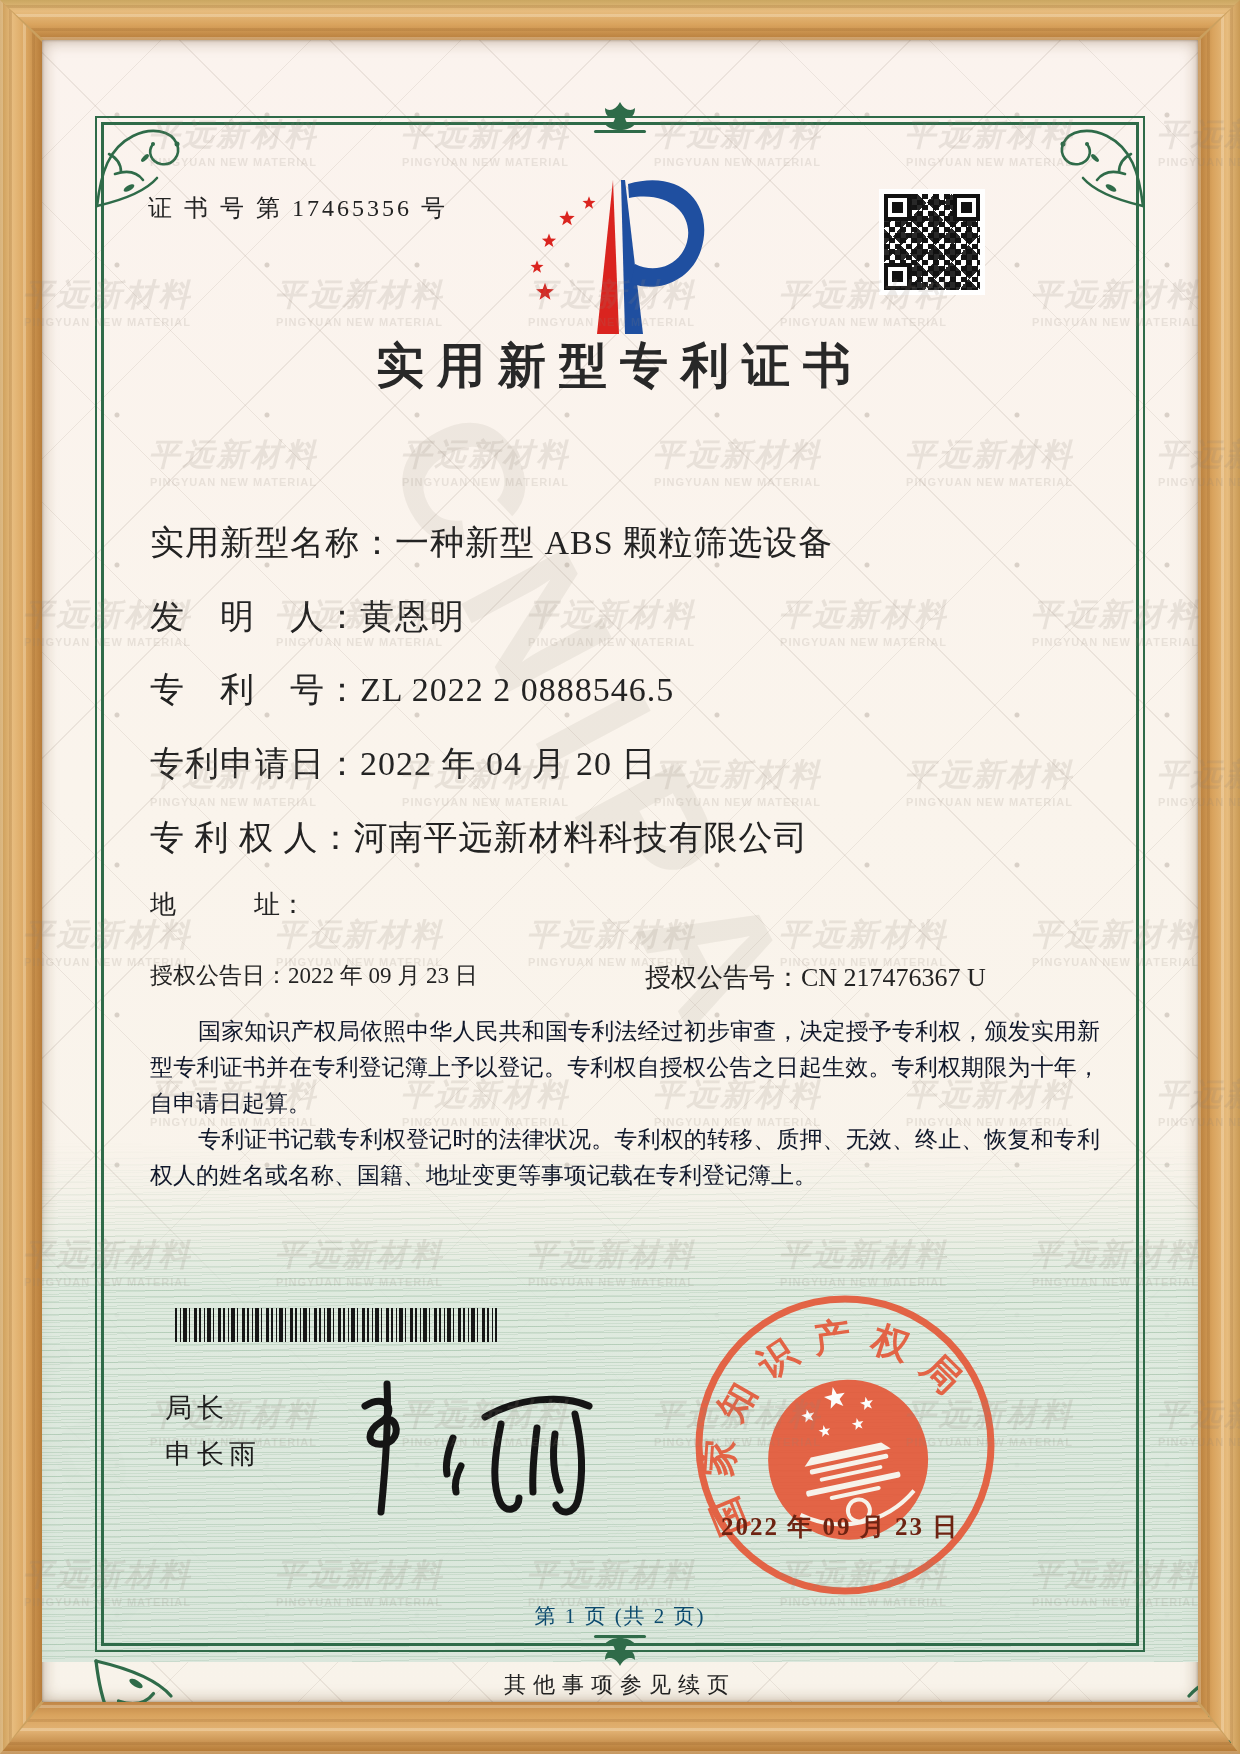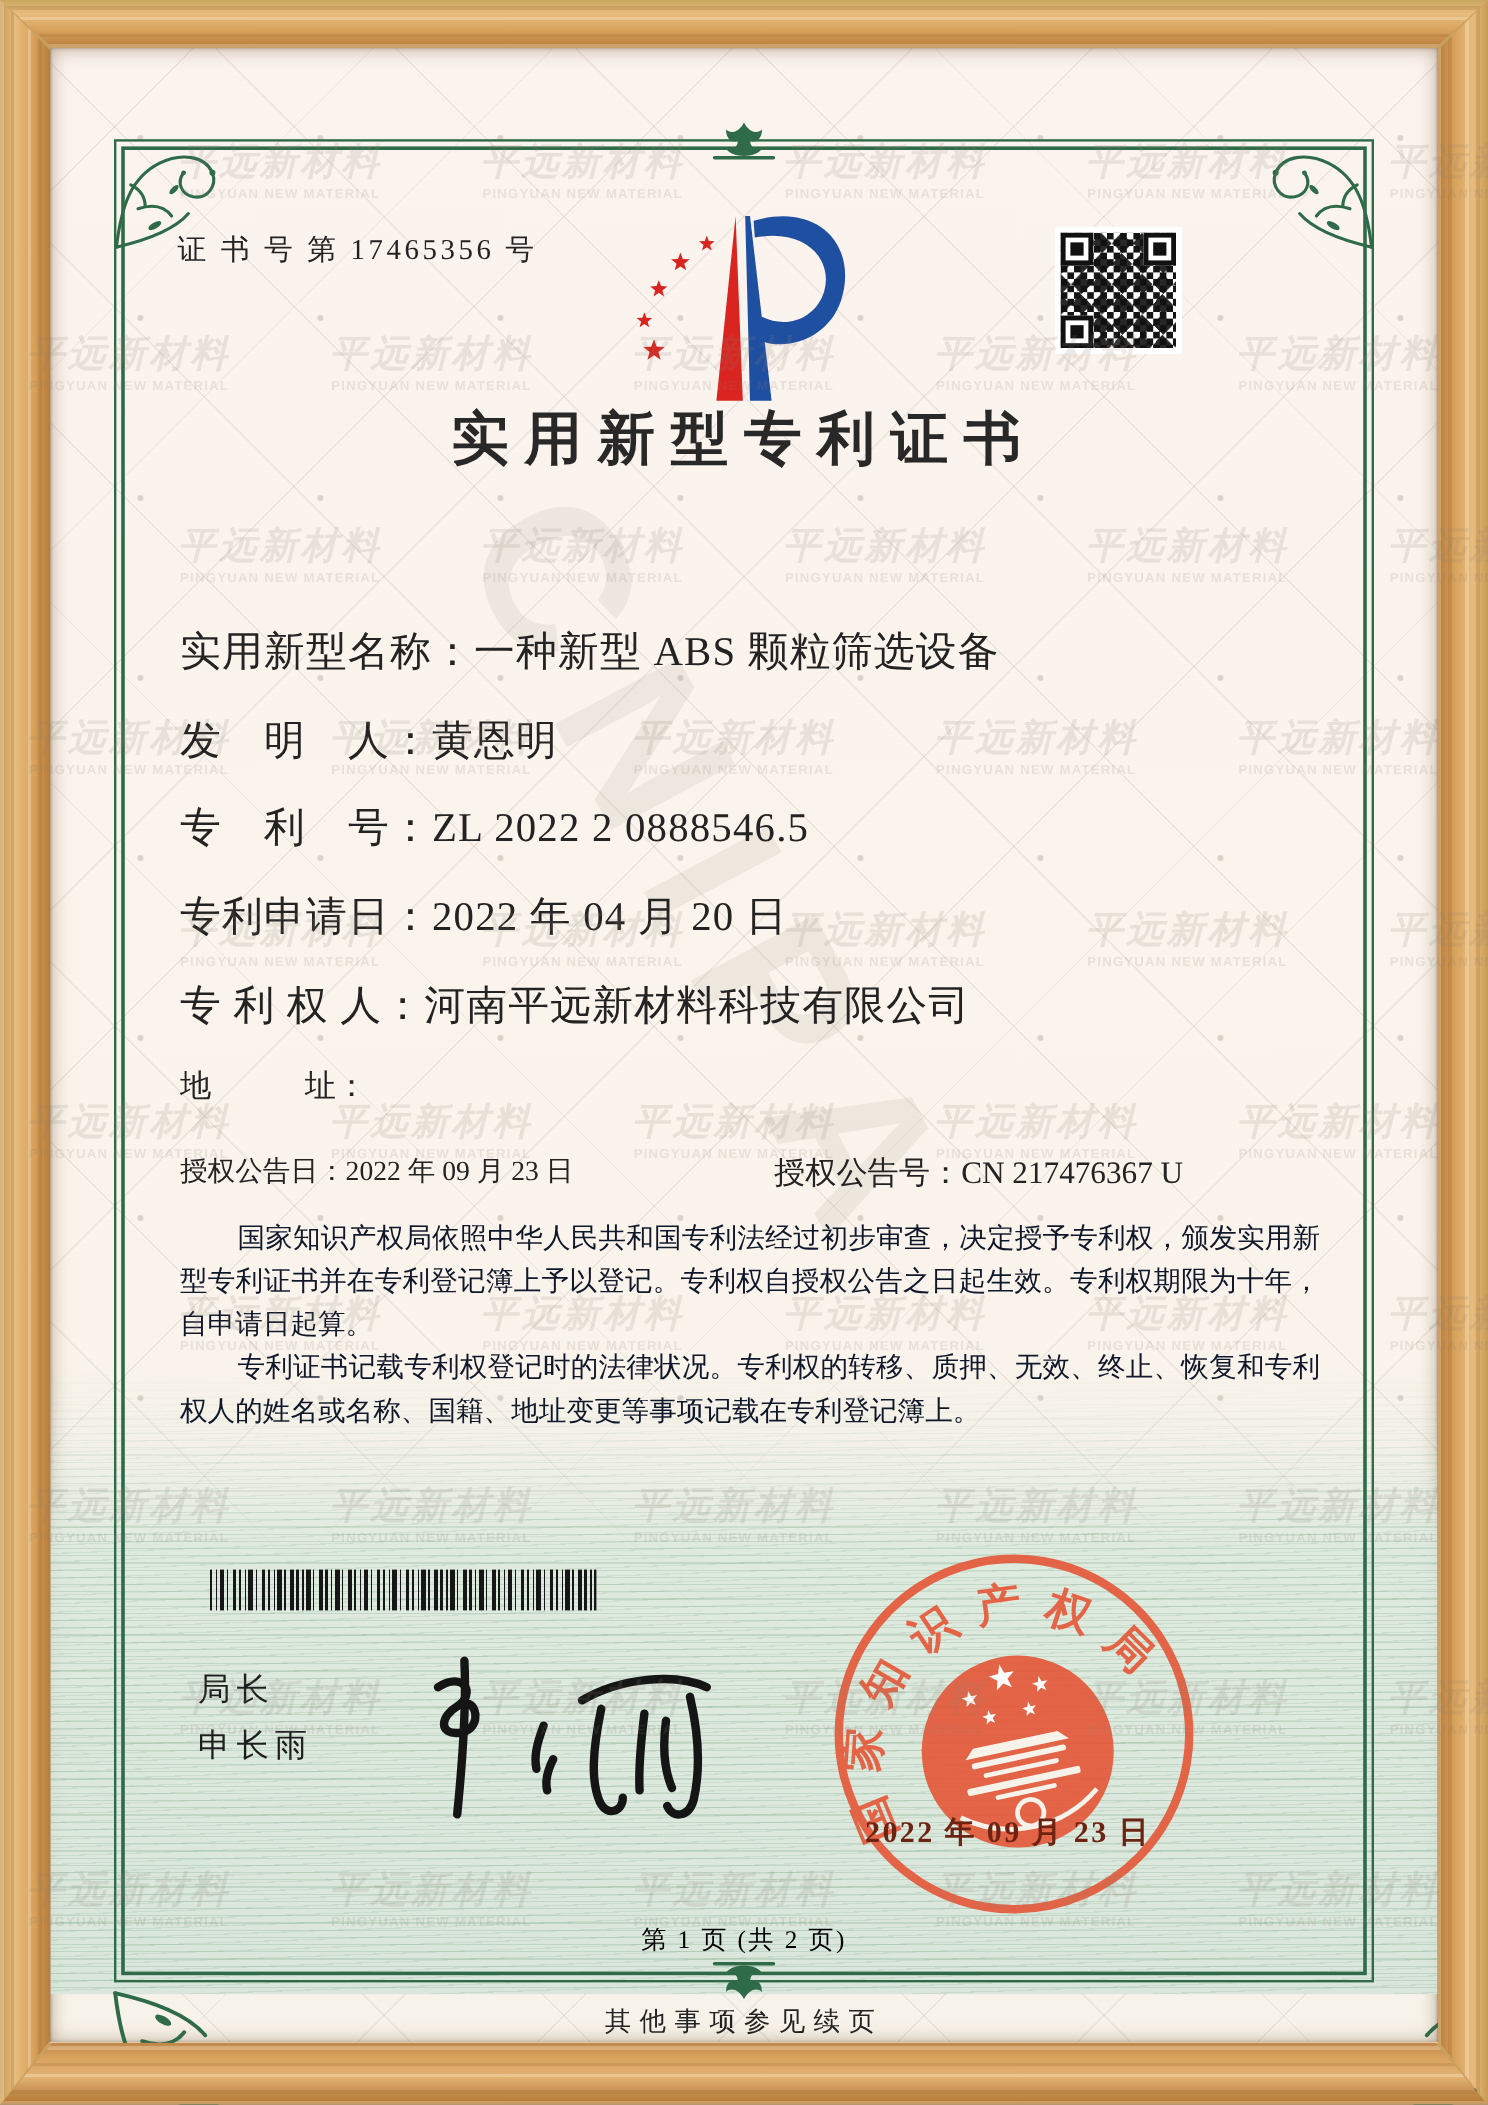--- a/index.html
+++ b/index.html
@@ -83,21 +83,21 @@
   .barcode{left:175px;top:1308px;width:322px;height:34px;
     background:repeating-linear-gradient(90deg,
       #161616 0 2px,rgba(0,0,0,0) 2px 5px,
       #161616 5px 6px,rgba(0,0,0,0) 6px 8px,
       #161616 8px 12px,rgba(0,0,0,0) 12px 14px,
       #161616 14px 15px,rgba(0,0,0,0) 15px 19px,
       #161616 19px 22px,rgba(0,0,0,0) 22px 24px);}
   .director-title{left:165px;top:1390px;font-size:27px;letter-spacing:5px;font-family:"Liberation Sans","DejaVu Sans",sans-serif;color:#1d1d1d;}
   .director-name{left:165px;top:1436px;font-size:27px;letter-spacing:5px;font-family:"Liberation Sans","DejaVu Sans",sans-serif;color:#1d1d1d;}
   .signature{left:335px;top:1372px;}
-  .page-footer{left:0;width:1240px;top:1602px;text-align:center;font-size:21px;letter-spacing:2px;color:#000000;}
+  .page-footer{left:0;width:1240px;top:1602px;text-align:center;font-size:21px;letter-spacing:2px;color:#0c4a6e;}
   .cont-note{left:0;width:1240px;top:1670px;text-align:center;font-size:22px;letter-spacing:7px;color:#222;}
 
   
   .logo{left:525px;top:178px;}
   
   .qr{left:879px;top:189px;width:106px;height:106px;background:#fff;padding:0;box-sizing:border-box;}
   .qr-inner{position:absolute;inset:5px;
     background:
       repeating-conic-gradient(from 45deg,rgba(17,17,17,.9) 0% 25%,rgba(0,0,0,0) 0% 50%),
       repeating-conic-gradient(#141414 0% 25%,#fff 0% 50%);

